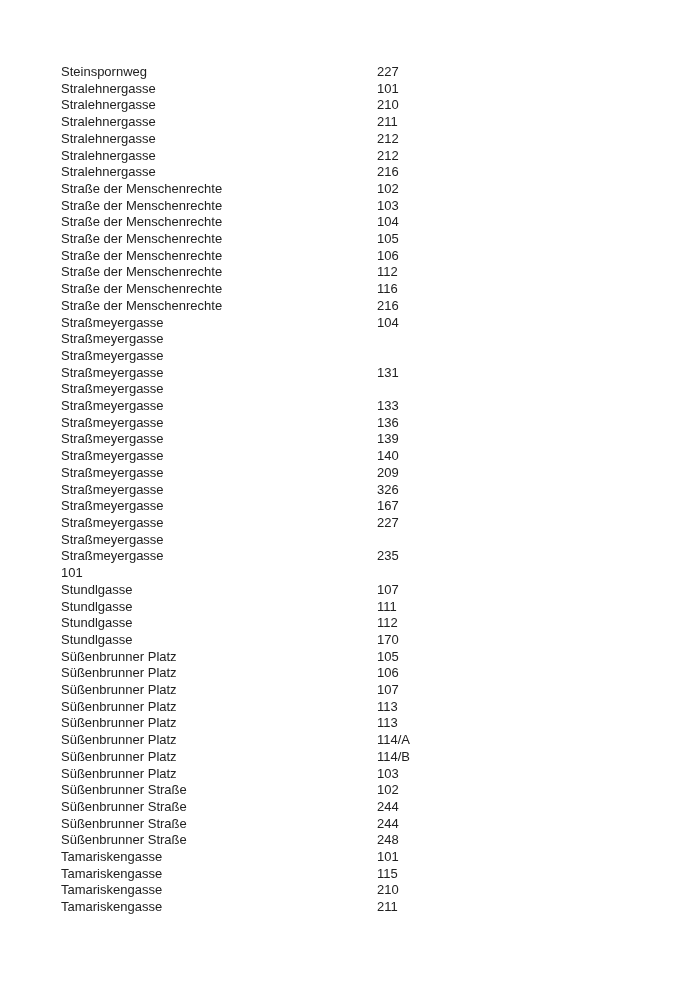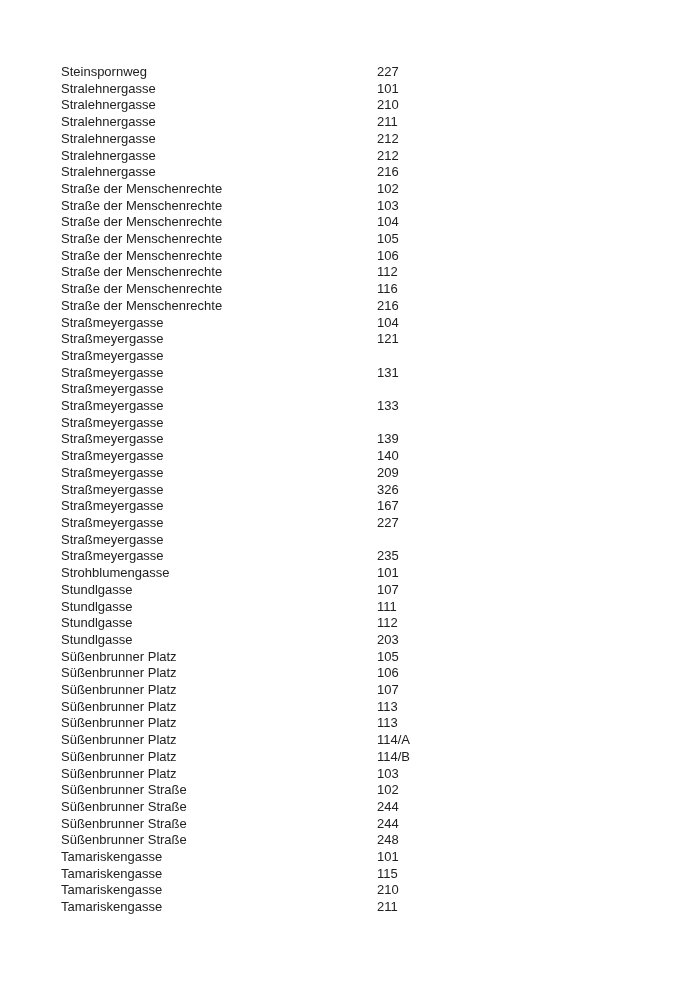--- a/index.html
+++ b/index.html
@@ -124,21 +124,20 @@
     <span class="number">216</span>
   </div>
 
   <div class="row">
     <span class="street">Straßmeyergasse</span>
     <span class="number">104</span>
   </div>
 
   <div class="row">
     <span class="street">Straßmeyergasse</span>
-    <span class="number">121</span>
   </div>
 
   <div class="row">
     <span class="street">Straßmeyergasse</span>
   </div>
 
   <div class="row">
     <span class="street">Straßmeyergasse</span>
     <span class="number">131</span>
   </div>
@@ -147,20 +146,21 @@
     <span class="street">Straßmeyergasse</span>
   </div>
 
   <div class="row">
     <span class="street">Straßmeyergasse</span>
     <span class="number">133</span>
   </div>
 
   <div class="row">
     <span class="street">Straßmeyergasse</span>
+    <span class="number">136</span>
   </div>
 
   <div class="row">
     <span class="street">Straßmeyergasse</span>
     <span class="number">139</span>
   </div>
 
   <div class="row">
     <span class="street">Straßmeyergasse</span>
     <span class="number">140</span>
@@ -189,42 +189,41 @@
   <div class="row">
     <span class="street">Straßmeyergasse</span>
   </div>
 
   <div class="row">
     <span class="street">Straßmeyergasse</span>
     <span class="number">235</span>
   </div>
 
   <div class="row">
-    <span class="street">Strohblumengasse</span>
     <span class="number">101</span>
   </div>
 
   <div class="row">
     <span class="street">Stundlgasse</span>
     <span class="number">107</span>
   </div>
 
   <div class="row">
     <span class="street">Stundlgasse</span>
     <span class="number">111</span>
   </div>
 
   <div class="row">
     <span class="street">Stundlgasse</span>
     <span class="number">112</span>
   </div>
 
   <div class="row">
     <span class="street">Stundlgasse</span>
-    <span class="number">203</span>
+    <span class="number">170</span>
   </div>
 
   <div class="row">
     <span class="street">Süßenbrunner Platz</span>
     <span class="number">105</span>
   </div>
 
   <div class="row">
     <span class="street">Süßenbrunner Platz</span>
     <span class="number">106</span>

